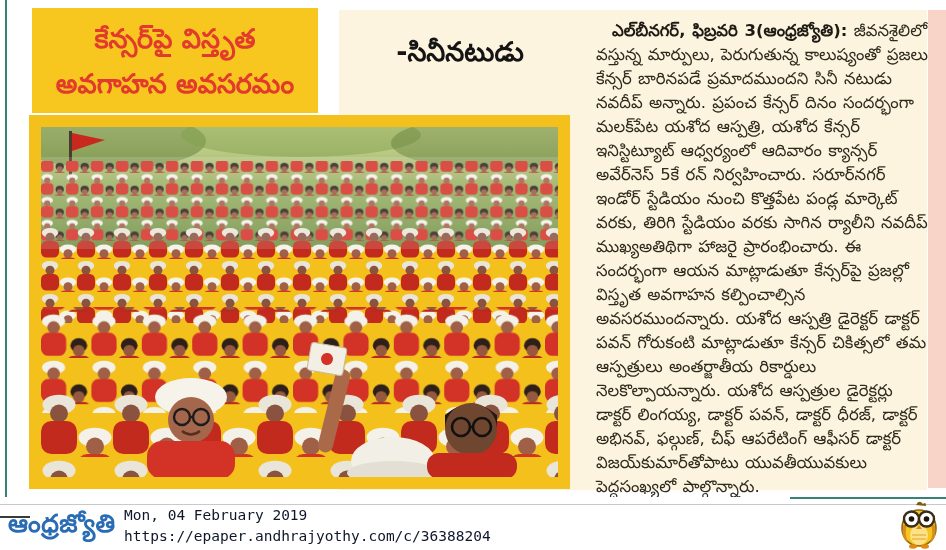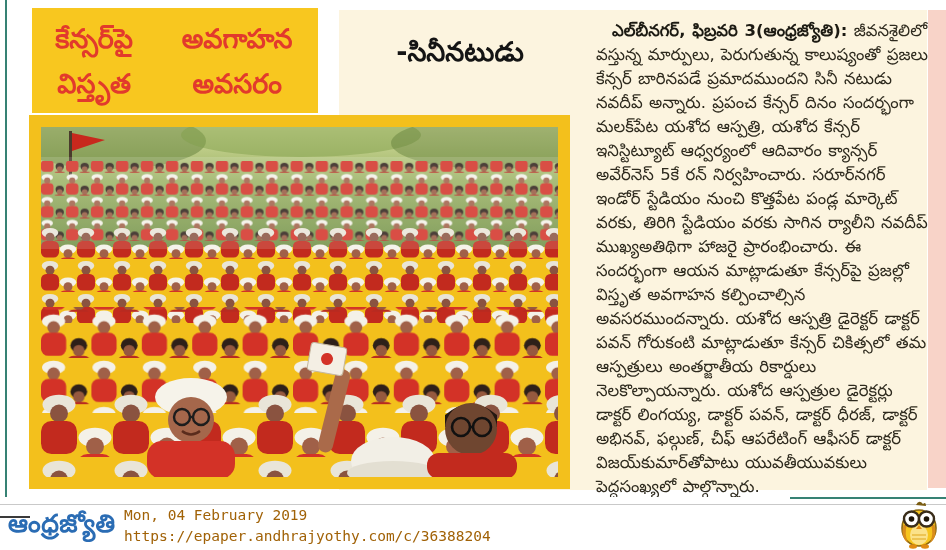--- a/index.html
+++ b/index.html
@@ -10,21 +10,21 @@
   
   .clip {
     position:absolute; left:5px; top:-2px; width:941px; height:499px;
     border-left:2px solid #368274; border-bottom:2px solid #368274;
     background:#ffffff;
   }
   
   .headline-box {
     position:absolute; left:25px; top:10px; width:286px; height:105px;
     background:#f8c71f; color:#e23a2c;
-    display:flex; flex-direction:row; justify-content:center; align-items:center;
+    display:flex; flex-direction:column; justify-content:center; align-items:center;
     font-weight:bold; font-size:27px; line-height:45px; text-align:center;
   }
   
   .cream-panel {
     position:absolute; left:332px; top:12px; width:588px; height:480px;
     background:#fcf4df;
   }
   .byline {
     position:absolute; left:348px; top:32px; width:210px;
     text-align:center; font-weight:bold; font-size:27px; line-height:44px;
@@ -51,34 +51,34 @@
   .footer { position:absolute; left:0; top:497px; width:790px; height:53px; background:#fff; }
   .footer .rule { position:absolute; left:0; top:7px; width:946px; height:1px; background:#c9c9c9; }
   .footer .artifact { position:absolute; left:0; top:19px; width:30px; height:2px; background:#3a3a3a; }
   .logo {
     position:absolute; left:8px; top:12px; font-size:25px; font-weight:bold;
     color:#2a6cb4; letter-spacing:0.5px;
   }
   .meta {
     position:absolute; left:124px; top:8px;
     font-family:"DejaVu Sans Mono", monospace; font-size:14.5px;
-    color:#a16207; line-height:21px; white-space:nowrap;
+    color:#0f172a; line-height:21px; white-space:nowrap;
   }
   .owl { position:absolute; left:896px; top:2px; width:46px; height:50px; }
 </style>
 </head>
 <body>
 
 <div class="stage">
 
   <div class="clip">
 
     <div class="headline-box">
       <div>కేన్సర్‌పై విస్తృత</div>
-      <div>అవగాహన అవసరం</div>
+      <div>అవగాహన అవసరమం</div>
     </div>
 
     <div class="cream-panel"></div>
 
     <div class="byline">
       <div>-సినీనటుడు</div>
     </div>
 
     <p class="article"><b>ఎల్‌బీనగర్, ఫిబ్రవరి 3(ఆంధ్రజ్యోతి):</b> <span>జీవనశైలిలో వస్తున్న మార్పులు, పెరుగుతున్న కాలుష్యంతో ప్రజలు కేన్సర్ బారినపడే ప్రమాదముందని సినీ నటుడు నవదీప్ అన్నారు. ప్రపంచ కేన్సర్ దినం సందర్భంగా మలక్‌పేట యశోద ఆస్పత్రి, యశోద కేన్సర్ ఇనిస్టిట్యూట్ ఆధ్వర్యంలో ఆదివారం క్యాన్సర్ అవేర్‌నెస్ 5కే రన్ నిర్వహించారు. సరూర్‌నగర్ ఇండోర్ స్టేడియం నుంచి కొత్తపేట పండ్ల మార్కెట్ వరకు, తిరిగి స్టేడియం వరకు సాగిన ర్యాలీని నవదీప్ ముఖ్యఅతిథిగా హాజరై ప్రారంభించారు. ఈ సందర్భంగా ఆయన మాట్లాడుతూ కేన్సర్‌పై ప్రజల్లో విస్తృత అవగాహన కల్పించాల్సిన అవసరముందన్నారు. యశోద ఆస్పత్రి డైరెక్టర్ డాక్టర్ పవన్ గోరుకంటి మాట్లాడుతూ కేన్సర్ చికిత్సలో తమ ఆస్పత్రులు అంతర్జాతీయ రికార్డులు నెలకొల్పాయన్నారు. యశోద ఆస్పత్రుల డైరెక్టర్లు డాక్టర్ లింగయ్య, డాక్టర్ పవన్, డాక్టర్ ధీరజ్, డాక్టర్ అభినవ్, ఫల్గుణ్, చీఫ్ ఆపరేటింగ్ ఆఫీసర్ డాక్టర్ విజయ్‌కుమార్‌తోపాటు యువతీయువకులు పెద్దసంఖ్యలో పాల్గొన్నారు.</span></p>
 

